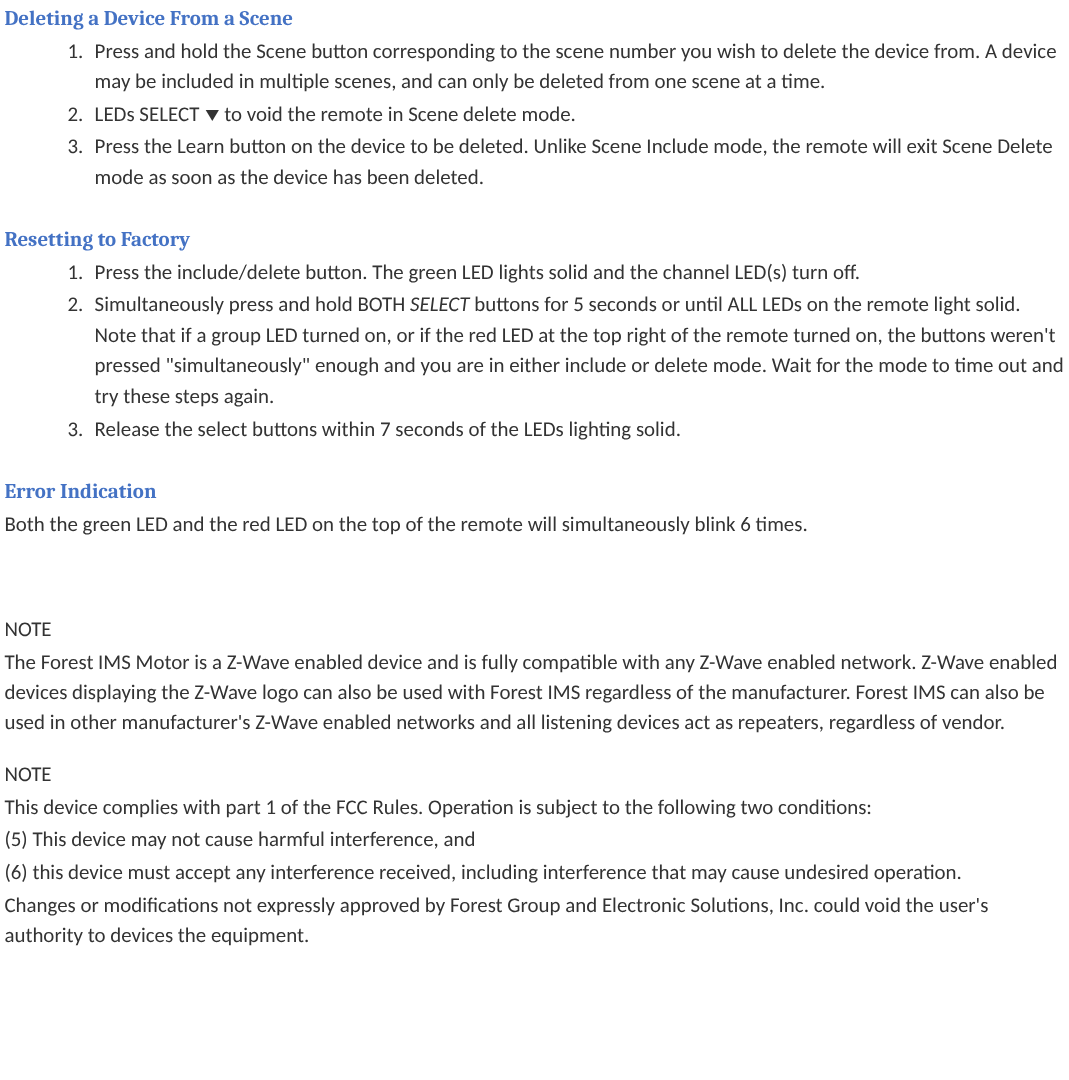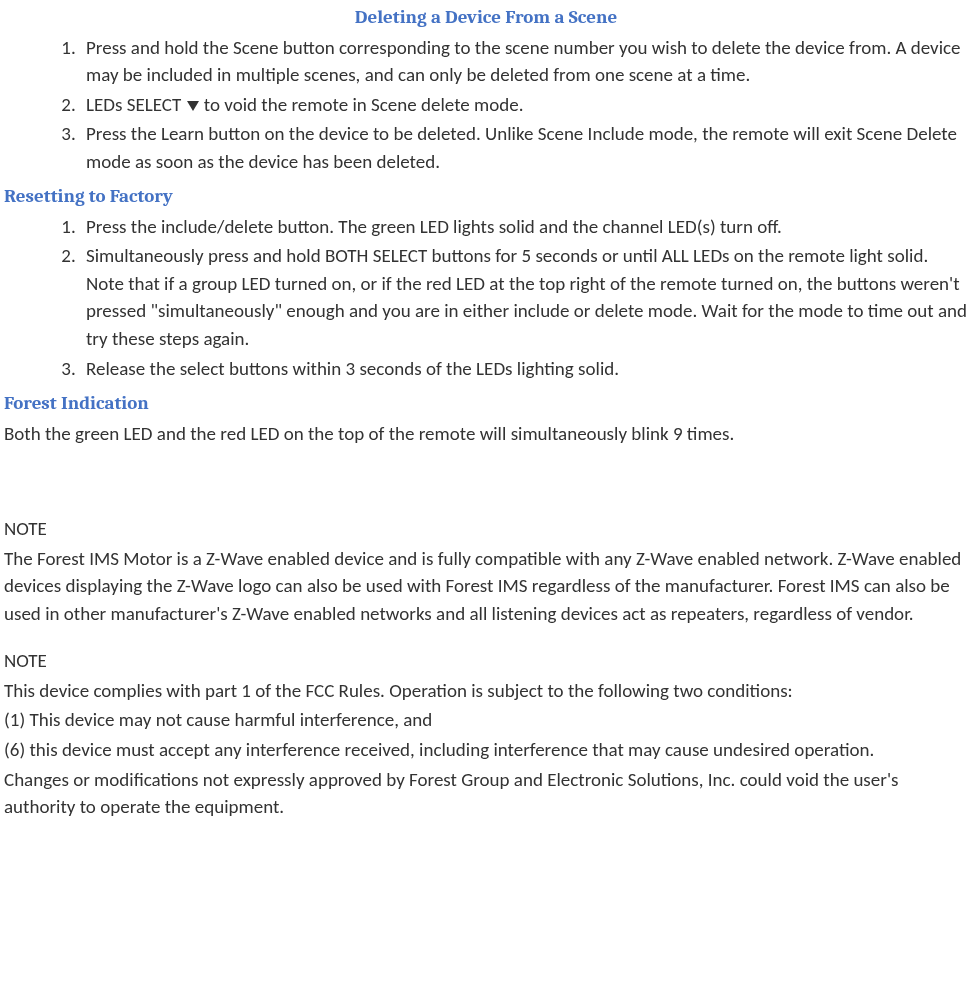--- a/index.html
+++ b/index.html
@@ -10,24 +10,24 @@
     padding: 4px 4px 20px 4px;
     width: 972px;
     box-sizing: border-box;
     line-height: 1.45;
   }
   .heading {
     font-family: Cambria, Georgia, serif;
     font-weight: bold;
     color: #4472C4;
     font-size: 19px;
-    margin-top: 8px;
+    margin-top: 30px;
     margin-bottom: 2px;
   }
-  .heading.first { margin-top: 0; text-align: center; }
+  .heading.first { margin-top: 0; }
   ol {
     margin: 0 0 2px 0;
     padding-left: 76px;
   }
   ol li {
     padding-left: 6px;
     margin-bottom: 2px;
   }
   .para {
     margin: 0 0 2px 0;
@@ -40,48 +40,48 @@
   .down-arrow {
     display: inline-block;
     width: 0;
     height: 0;
     border-left: 6px solid transparent;
     border-right: 6px solid transparent;
     border-top: 10px solid #333;
     vertical-align: middle;
     margin: 0 1px;
   }
-  .smallcaps { font-variant: small-caps; }
+  .smallcaps { font-variant: small-caps; font-style: italic; }
 </style>
 </head>
 <body>
 
 <div class="heading first">Deleting a Device From a Scene</div>
 <ol>
   <li>Press and hold the Scene button corresponding to the scene number you wish to delete the device from.  A device may be included in multiple scenes, and can only be deleted from one scene at a time.</li>
   <li>
     <span>LEDs SELECT </span><span class="down-arrow"></span><span> to void the remote in Scene delete mode.</span>
   </li>
   <li>Press the Learn button on the device to be deleted.  Unlike Scene  Include mode, the remote will exit Scene Delete mode as soon as the device has been deleted.</li>
 </ol>
 
 <div class="heading">Resetting to Factory</div>
 <ol>
   <li>Press the include/delete button.  The green LED lights solid and the channel LED(s) turn off.</li>
   <li>
     <span>Simultaneously press and hold BOTH </span><span class="smallcaps">SELECT</span><span> buttons for 5 seconds or until ALL LEDs on the remote light solid.  Note that if a group LED turned on, or if the red LED at the top right of the remote turned on, the buttons weren't pressed "simultaneously" enough and you are in either include or delete mode.  Wait for the mode to time out and try these steps again.</span>
   </li>
-  <li>Release the select buttons within 3 seconds of the LEDs lighting solid.</li>
+  <li>Release the select buttons within 7 seconds of the LEDs lighting solid.</li>
 </ol>
 
-<div class="heading">Forest Indication</div>
-<div class="para">Both the green LED and the red LED on the top of the remote will simultaneously blink 9 times.</div>
+<div class="heading">Error Indication</div>
+<div class="para">Both the green LED and the red LED on the top of the remote will simultaneously blink 6 times.</div>
 
 <div class="gap"></div>
 
 <div class="para note-label">NOTE</div>
 <div class="para"> The Forest IMS Motor is a Z-Wave enabled device and is fully compatible with any Z-Wave enabled network. Z-Wave enabled devices displaying the Z-Wave logo can also be used with Forest IMS regardless of the manufacturer. Forest IMS can also be used in other manufacturer's Z-Wave enabled networks and all listening devices act as repeaters, regardless of vendor.</div>
 
 <div class="para note-label" style="margin-top:20px">NOTE</div>
 <div class="para">This device complies with part 1 of the FCC Rules. Operation is subject to the following two conditions:</div>
-<div class="para">(1) This device may not cause harmful interference, and</div>
+<div class="para">(5) This device may not cause harmful interference, and</div>
 <div class="para">(6) this device must accept any interference received, including interference that may cause undesired operation.</div>
-<div class="para">Changes or modifications not expressly approved by Forest Group and Electronic Solutions, Inc. could void the user's authority to operate the equipment.</div>
+<div class="para">Changes or modifications not expressly approved by Forest Group and Electronic Solutions, Inc. could void the user's authority to devices the equipment.</div>
 
 </body></html>

